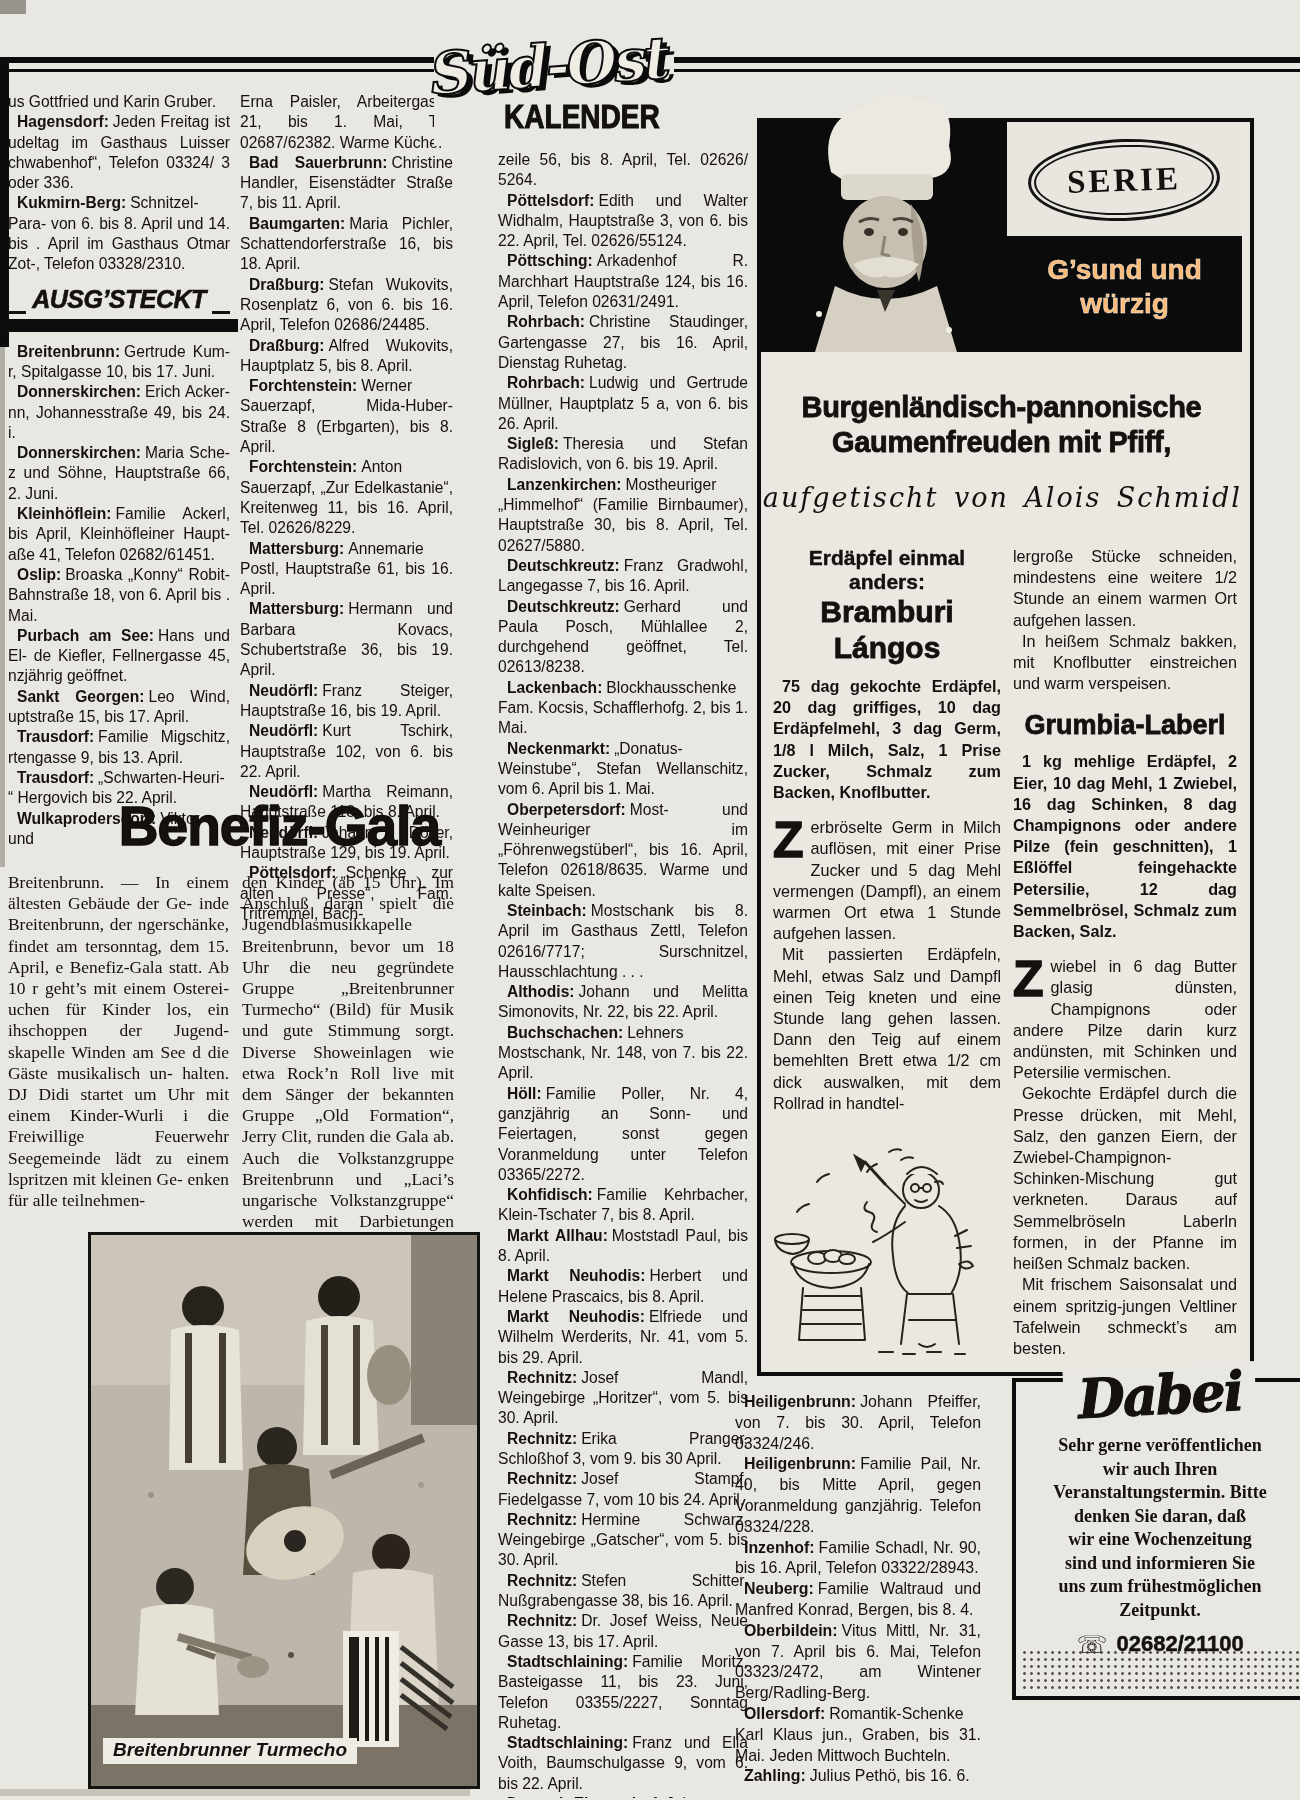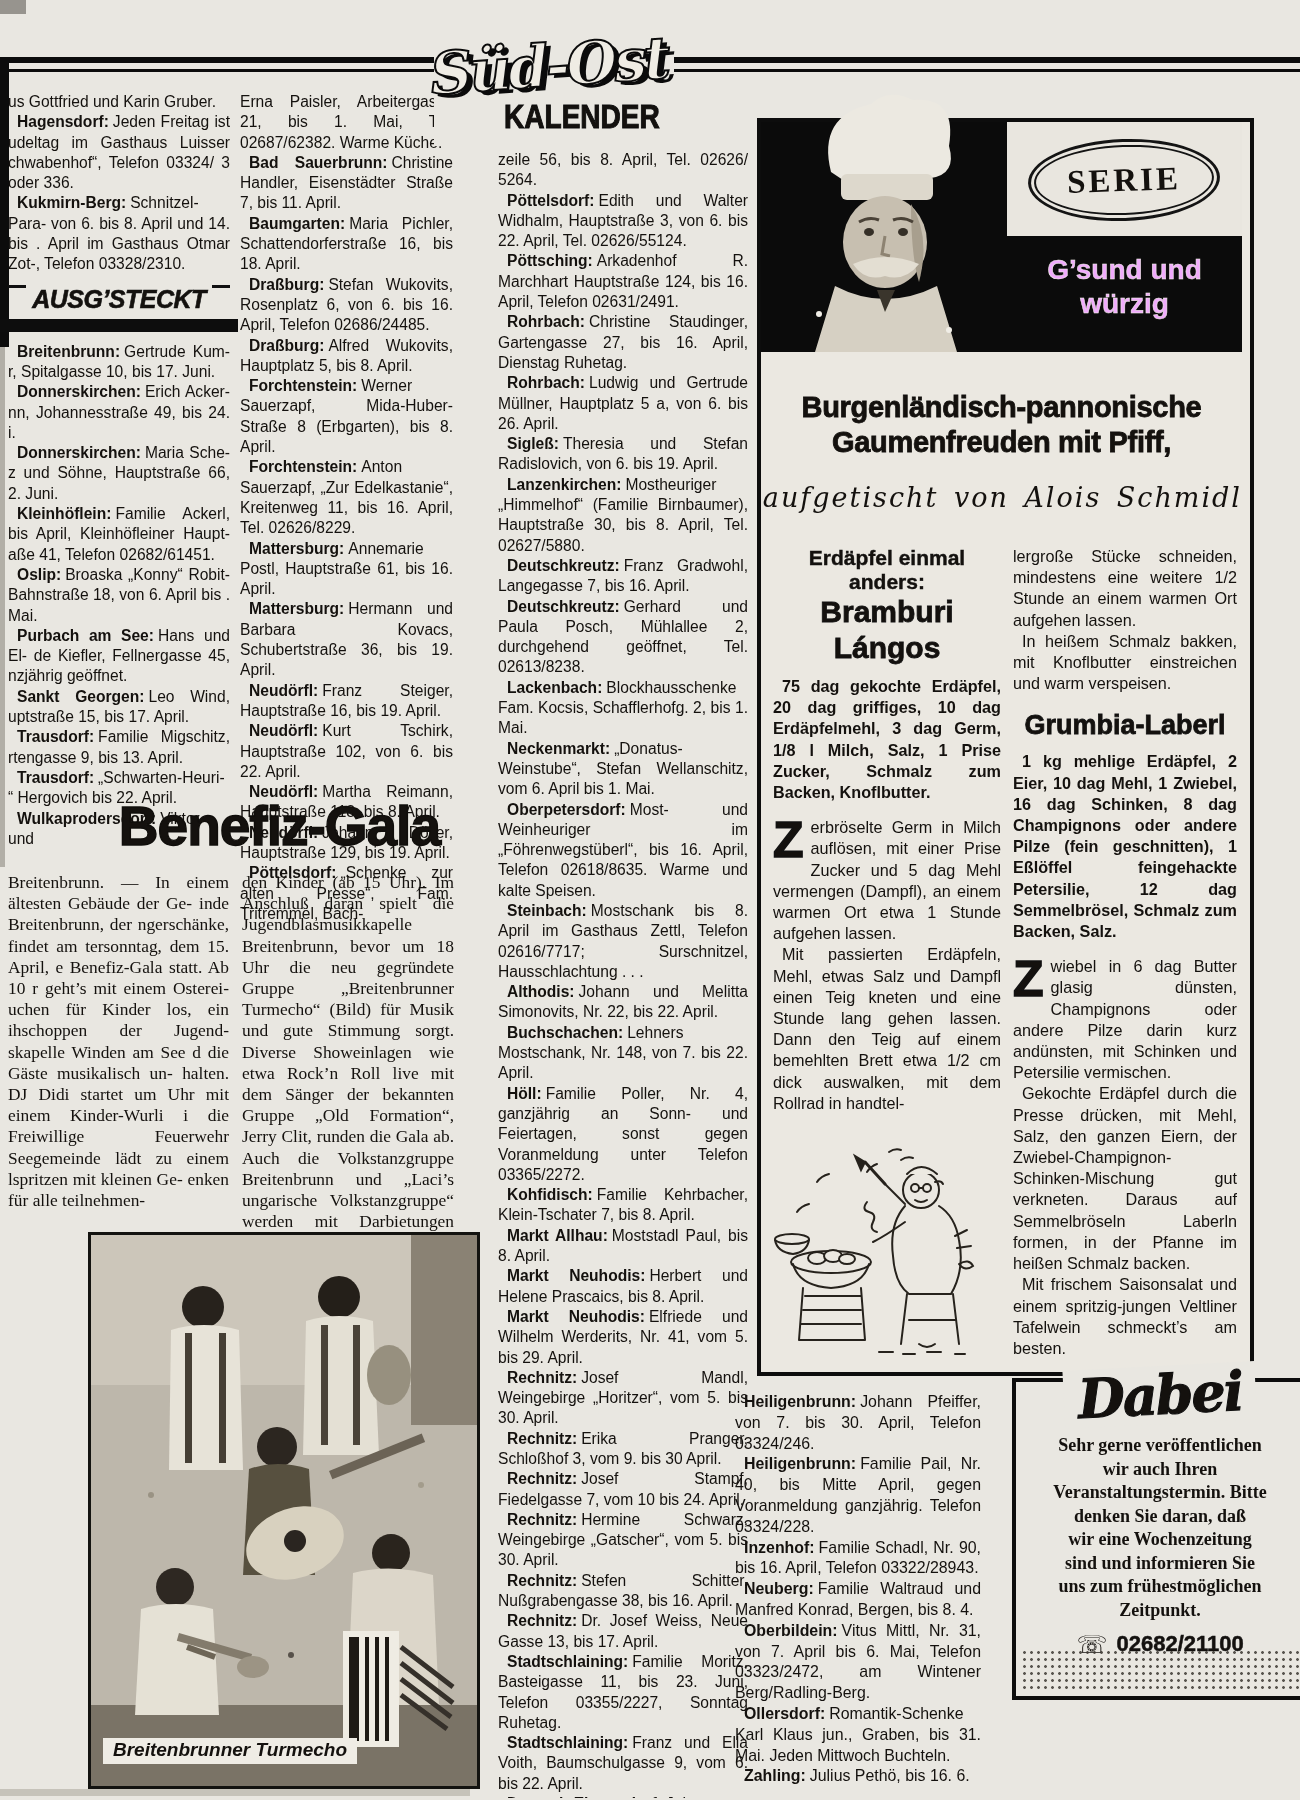--- a/index.html
+++ b/index.html
@@ -29,21 +29,21 @@
   .c2{left:240px;top:92px;width:213px;}
   .c3{left:498px;top:150px;width:250px;height:1648px;overflow:hidden;}
   .cbl{left:735px;top:1392px;width:246px;height:404px;overflow:hidden;font-size:15.9px;line-height:20.8px;}
   .entry{margin:0;text-indent:9px;}
   .entry.cont{text-indent:0;}
   .entry b{margin-right:4px;}
   .entry b:empty{display:none;margin:0;}
 
   
   .ausg-wrap{margin:10px 0 8px;}
-  .ausg{display:flex;align-items:flex-start;gap:6px;}
+  .ausg{display:flex;align-items:flex-end;gap:6px;}
   .ausg .dash{flex:1;height:3px;background:#111;}
   .ausg-text{font:italic 800 25px "Liberation Sans",sans-serif;-webkit-text-stroke:.6px #111;
      letter-spacing:-.5px;white-space:nowrap;text-indent:0;}
   .ausg-bar{height:13px;background:#0d0d0d;margin:5px -8px 10px -8px;}
 
   
   .bene-head{left:20px;top:794px;width:420px;text-align:right;
      font:800 55px "Liberation Sans",sans-serif;-webkit-text-stroke:1.4px #100e0b;letter-spacing:-1px;}
   .serif-col{font-family:"Liberation Serif",serif;font-size:17.4px;line-height:21.2px;text-align:justify;}
   .artL{left:8px;top:872px;width:221px;height:358px;overflow:hidden;}
@@ -58,21 +58,21 @@
   .fbox{left:757px;top:118px;width:489px;height:1250px;border:4px solid #0d0d0d;background:#ebe8e1;}
   .chef-cell{position:absolute;left:0;top:0;width:246px;height:230px;background:#0b0b0b;}
   .chef-svg{position:absolute;left:0;top:-36px;width:246px;height:266px;z-index:7;}
   .serie-cell{position:absolute;left:246px;top:0;width:235px;height:114px;background:#e9e6df;}
   .serie{position:absolute;left:21px;top:17px;width:186px;height:76px;border:3px solid #141414;
      border-radius:50%;transform:rotate(-2deg);}
   .serie-inner{position:absolute;inset:3px;border:2px solid #141414;border-radius:50%;
      display:flex;align-items:center;justify-content:center;
      font:700 33px "Liberation Serif",serif;letter-spacing:3px;}
   .gsund-cell{position:absolute;left:246px;top:114px;width:235px;height:116px;background:#0b0b0b;
-     color:#f0abfc;text-align:center;padding-top:17px;box-sizing:border-box;}
+     color:#fdba74;text-align:center;padding-top:17px;box-sizing:border-box;}
   .gsund-cell div{font:700 28px/34px "Liberation Sans",sans-serif;-webkit-text-stroke:.5px #f2efe8;}
   .fhead{position:absolute;left:0;top:268px;width:481px;text-align:center;}
   .fhead div{font:700 29px/35px "Liberation Sans",sans-serif;-webkit-text-stroke:.8px #12100d;letter-spacing:-.3px;}
   .fbyline{position:absolute;left:0;top:360px;width:481px;text-align:right;
      font:italic 27px "DejaVu Serif",serif;letter-spacing:2px;word-spacing:5px;}
   .rcolA{position:absolute;left:12px;top:424px;width:228px;height:592px;overflow:hidden;}
   .rcolB{position:absolute;left:252px;top:424px;width:224px;height:820px;overflow:hidden;}
   .rbody{font-size:16.2px;line-height:21.2px;text-align:justify;}
   .rbody p{margin:0;text-indent:9px;}
   .rbody p.noind{text-indent:0;}

